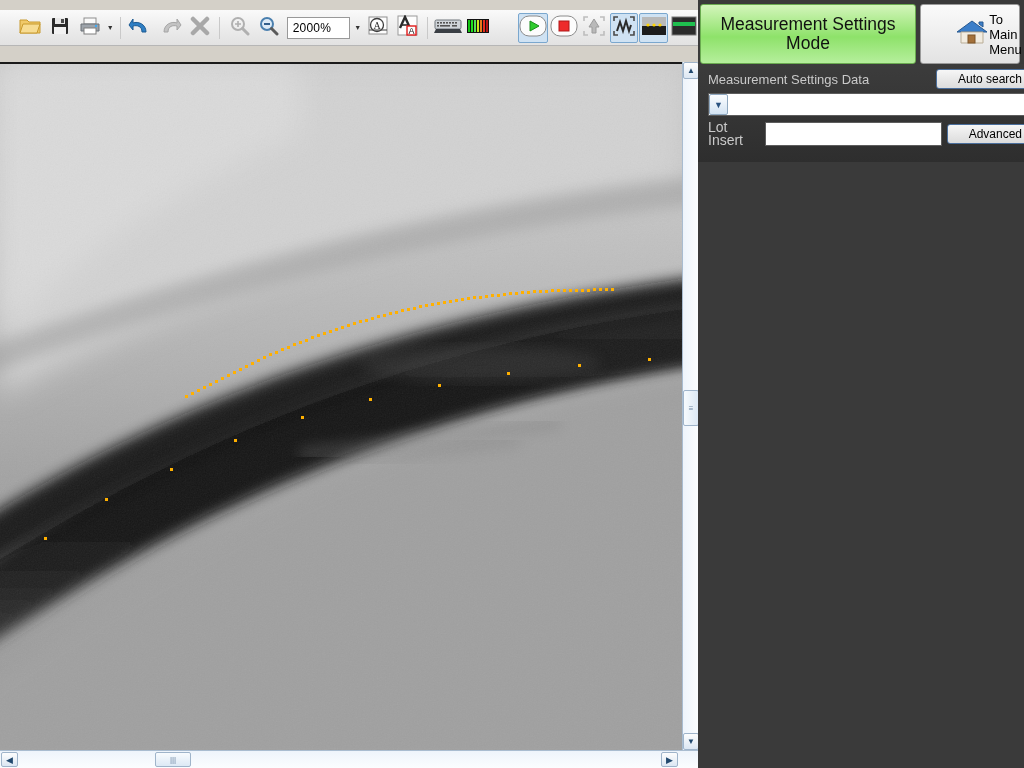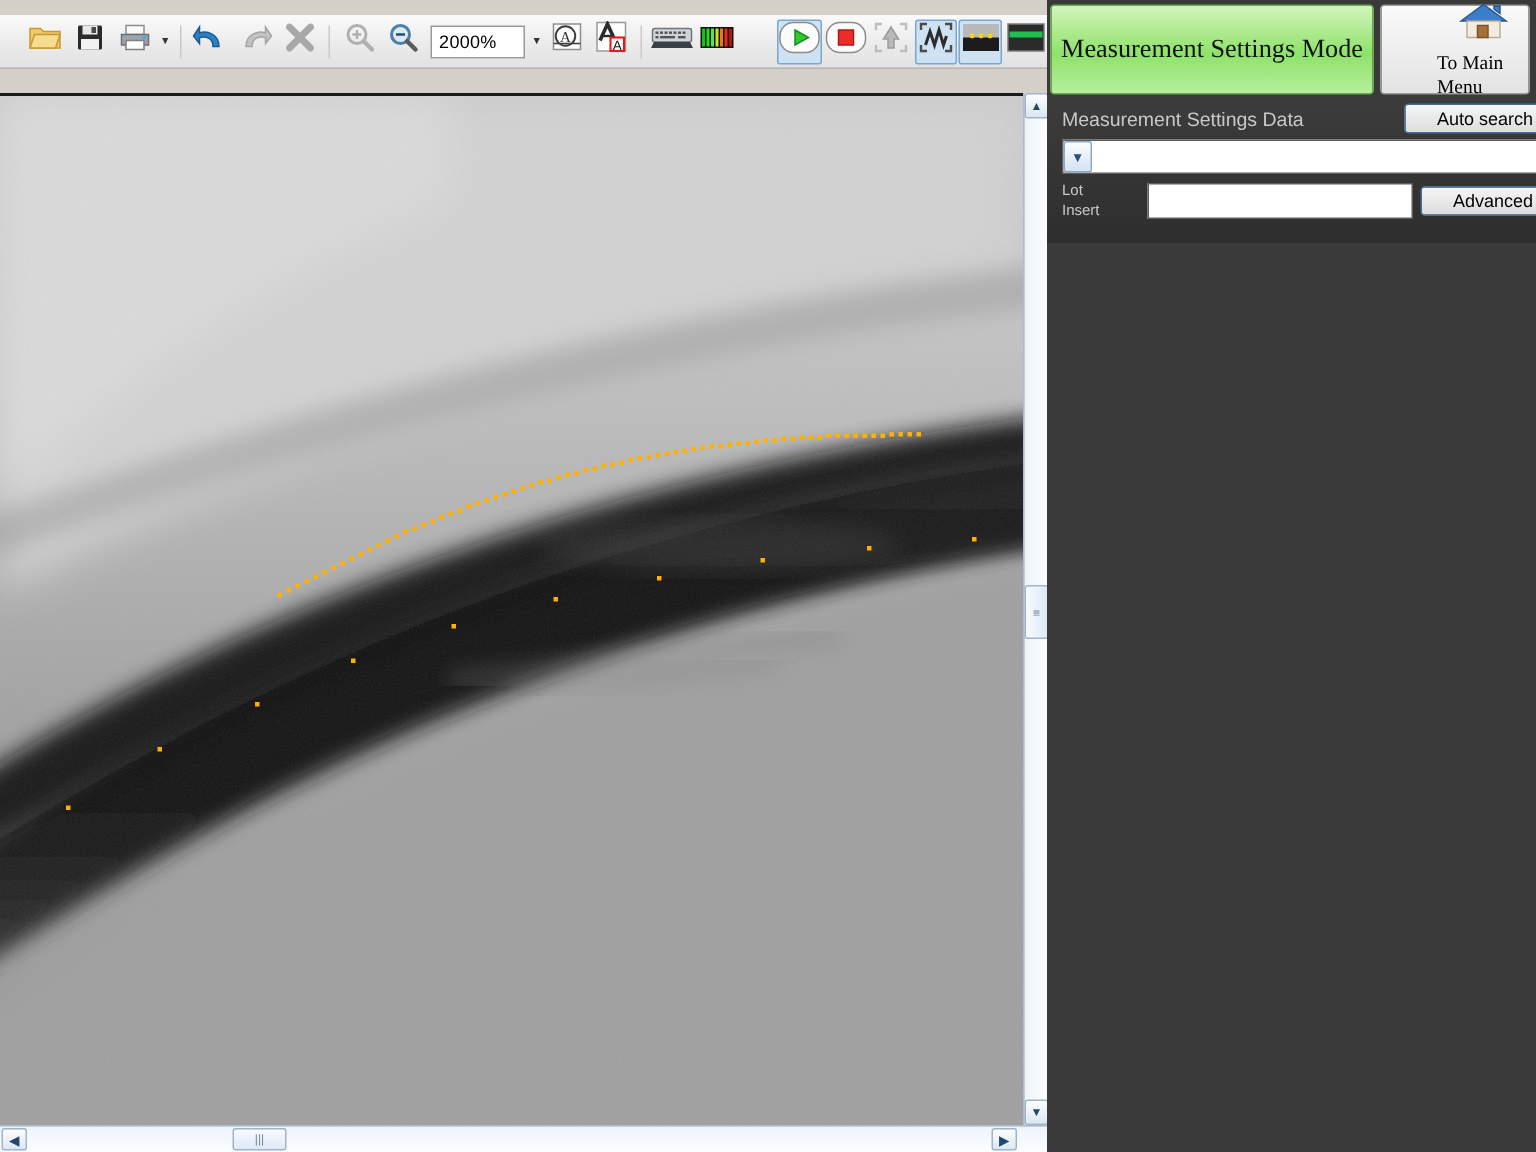--- a/index.html
+++ b/index.html
@@ -107,35 +107,35 @@
   #corner-box {
     position: absolute; left: 698px; top: 750px; width: 18px; height: 18px;
     background: #eef2f7; border-top: 1px solid #a9bcd0;
   }
 
   
   #right { position: absolute; left: 698px; top: 0; width: 326px; height: 768px; background: #3a3a3a; }
 
   #mode-bar {
     position: absolute; left: 0; top: 0; width: 326px; height: 64px;
-    background: #3a3a3a; display: flex; align-items: center; padding: 2px 2px 0 2px; font-family: Liberation Serif, serif;
+    background: #3a3a3a; display: flex; align-items: flex-end; padding: 2px 2px 0 2px;
   }
   #mode-badge {
     width: 216px; height: 60px;
     background: linear-gradient(#d3f5bb, #8ee26a 55%, #b5ef9c);
     border: 1px solid #6aab50; border-radius: 3px;
     display: flex; align-items: center; justify-content: center;
     font-size: 17.5px; color: #111; text-align: center; line-height: 1.1;
     padding: 0 4px;
   }
   #home-btn {
     width: 100px; height: 60px; margin-left: 4px;
     background: linear-gradient(#fafafa, #e3e3e3);
     border: 1px solid #9a9a9a; border-radius: 3px;
-    display: flex; flex-direction: column; align-items: center; justify-content: center; padding-left: 37px;
+    display: flex; flex-direction: row; align-items: center; justify-content: center; padding-left: 37px;
   }
   #home-btn .hlabel { font-size: 13px; color: #000; margin-top: 1px; }
   #data-block {
     position: absolute; left: 0; top: 64px; width: 354px; height: 98px;
     background: linear-gradient(#3c3c3c, #2e2e2e);
     padding: 4px 8px 0 10px;
   }
   #data-block .dhead {
     display: flex; align-items: center; justify-content: space-between; height: 22px;
   }
@@ -155,21 +155,21 @@
   }
   #combo-new .carrow {
     width: 19px; height: 21px; margin-right: 1px;
     background: linear-gradient(#fbfdff, #d3e3f3);
     border: 1px solid #8fa8c0; border-radius: 2px;
     display: flex; align-items: center; justify-content: center;
     font-size: 9px; color: #2a5280;
   }
   #lot-row { display: flex; align-items: center; margin-top: 5px; gap: 5px; }
   #lot-row .llabel {
-    font-size: 10px; color: #c9c9c9; width: 52px; line-height: 13px;
+    font-size: 14px; color: #c9c9c9; width: 52px; line-height: 13px;
   }
   #lot-row .linput {
     flex: 1; height: 24px; background: #fff; border: 1px solid #5d5d5d;
   }
 </style>
 </head>
 <body>
 
 <div id="app">
 

